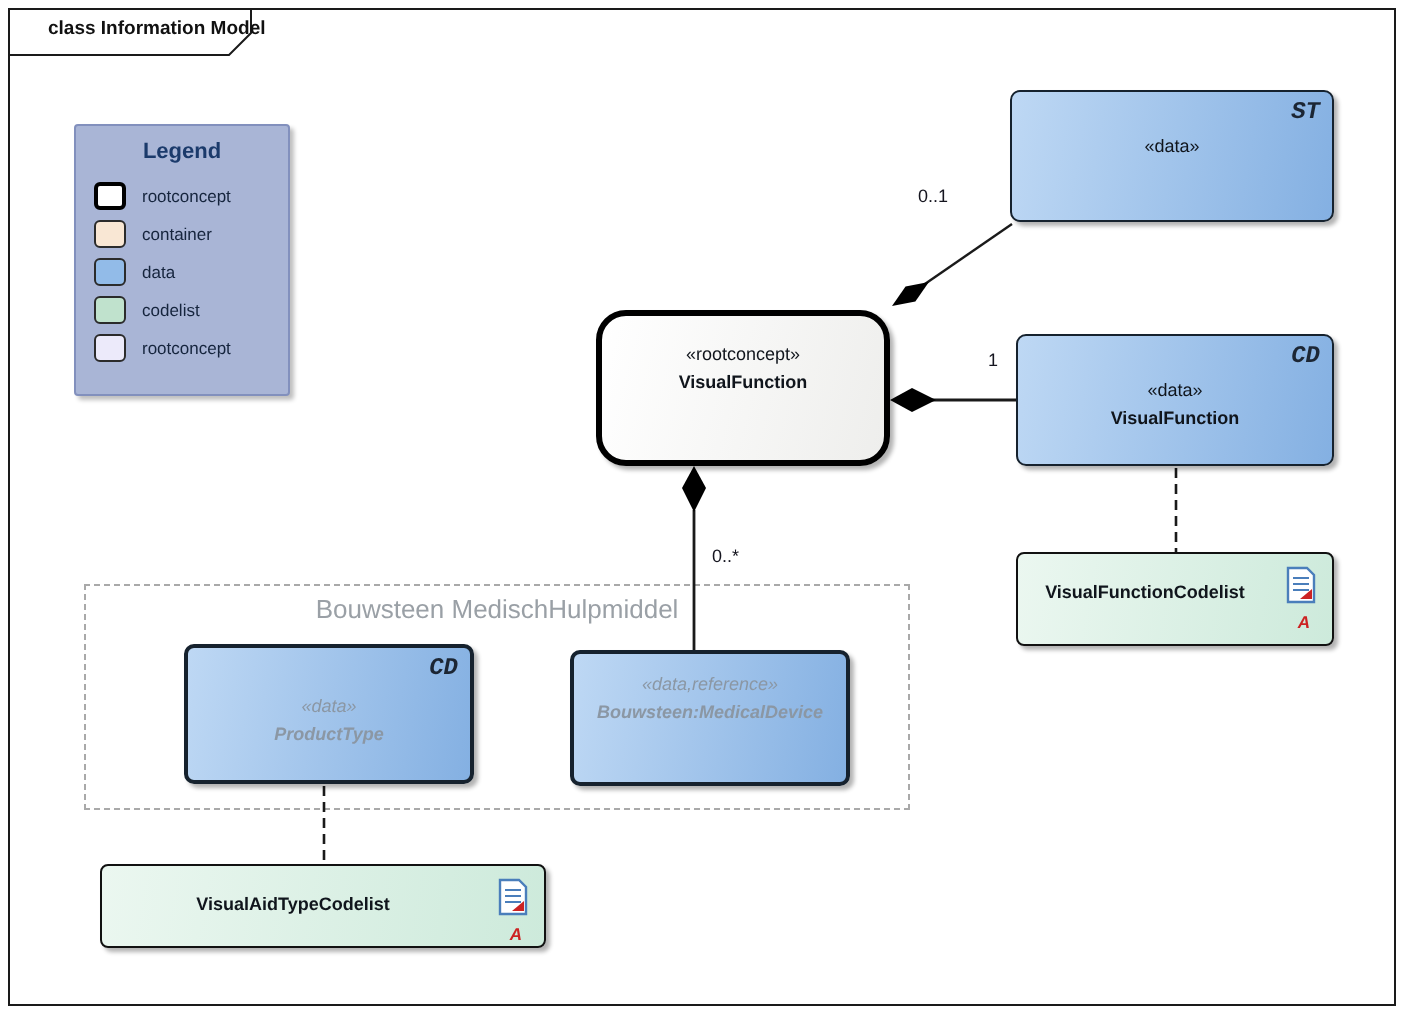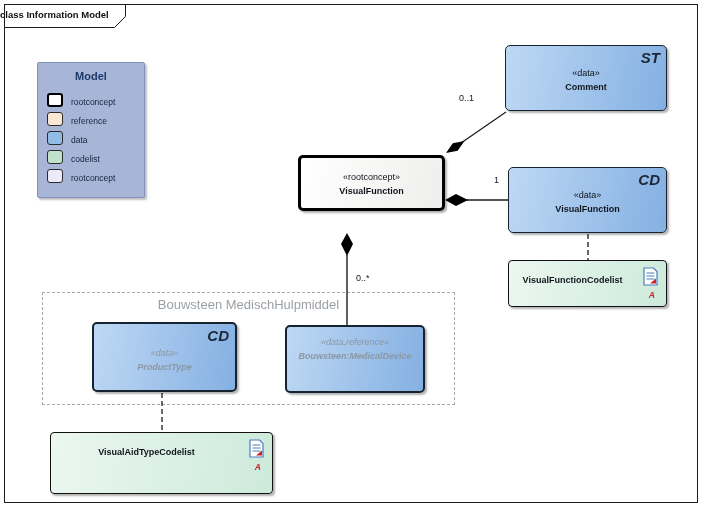--- a/index.html
+++ b/index.html
@@ -3,60 +3,60 @@
 <meta charset="utf-8">
 <style>
   html,body{margin:0;padding:0;background:#fff;}
   .canvas{position:relative;width:702px;height:512px;background:#fff;
     font-family:"Liberation Sans",sans-serif;overflow:hidden;}
 
   
   .frame{position:absolute;left:4px;top:4px;width:692px;height:497px;
     border:1px solid #1a1a1a;background:#fff;}
   .tab-svg{position:absolute;left:4px;top:4px;}
-  .tab-label{position:absolute;left:0;top:9px;font-size:9.5px;font-weight:bold;
+  .tab-label{position:absolute;left:24px;top:9px;font-size:9.5px;font-weight:bold;
     color:#111;white-space:nowrap;}
 
   
   .legend{position:absolute;left:37px;top:62px;width:106px;height:134px;
     background:#a9b5d6;border:1px solid #8290bd;border-radius:2px;
     box-shadow:2px 2px 2px rgba(0,0,0,0.25);}
   .legend-title{margin:7px 0 6px 0;text-align:center;font-size:11px;font-weight:bold;
     color:#1b3a6b;}
-  .legend-row{display:flex;align-items:flex-end;gap:8px;padding-left:9px;height:19px;}
+  .legend-row{display:flex;align-items:center;gap:8px;padding-left:9px;height:19px;}
   .swatch{width:14px;height:12px;border-radius:3px;border:1px solid #2b2b2b;
     background:#fff;flex:0 0 auto;}
   .swatch.thick{border:2.5px solid #000;width:12px;height:10px;}
   .legend-label{font-size:8.5px;color:#15243d;}
 
   
   .node{position:absolute;box-sizing:border-box;text-align:center;
     box-shadow:2px 2px 2px rgba(0,0,0,0.3);}
   .stereo{font-size:9px;line-height:14px;color:#10151c;}
   .nname{font-size:9px;line-height:14px;font-weight:bold;color:#10151c;}
-  .tag{position:absolute;right:6px;top:3px;font-size:15px;font-style:italic;
-    font-weight:600;color:#1c2634;}
+  .tag{position:absolute;right:6px;top:3px;font-size:12px;font-style:italic;
+    font-weight:600;color:#1c2634;font-family:Liberation Mono, monospace;}
 
   .blue{background:linear-gradient(100deg,#bed8f4 0%,#84b0e2 100%);
     border:1.5px solid #16222e;border-radius:5px;}
   .green{background:linear-gradient(100deg,#ebf7f0 0%,#cdeadb 100%);
     border:1.5px solid #111;border-radius:4px;}
 
-  .node-root{left:298px;top:155px;width:147px;height:56px;
+  .node-root{left:298px;top:155px;width:147px;height:78px;
     background:linear-gradient(105deg,#ffffff 0%,#eeeeec 100%);
-    border:3px solid #000;border-radius:5px;padding-top:12px;}
+    border:3px solid #000;border-radius:15px;padding-top:12px;}
   .node-comment{left:505px;top:45px;width:162px;height:66px;padding-top:20px;}
   .node-vf{left:508px;top:167px;width:159px;height:66px;padding-top:20px;}
-  .node-vfcl{left:508px;top:260px;width:159px;height:47px;padding-top:12px;
+  .node-vfcl{left:508px;top:276px;width:159px;height:47px;padding-top:12px;
     padding-right:30px;}
   .node-pt{left:92px;top:322px;width:145px;height:70px;padding-top:22px;
     border-width:2px;}
   .node-va{left:285px;top:325px;width:140px;height:68px;padding-top:8px;
     border-width:2px;}
-  .node-vacl{left:50px;top:432px;width:223px;height:62px;padding-top:12px;
+  .node-vacl{left:50px;top:432px;width:223px;height:42px;padding-top:12px;
     padding-right:30px;text-align:center;}
   .grayed .stereo,.grayed .nname{color:#8b97a4;font-style:italic;}
 
   
   .group{position:absolute;left:42px;top:292px;width:413px;height:113px;
     border:1px dashed #a9a9a9;box-sizing:border-box;}
   .group-title{margin-top:4px;text-align:center;font-size:13px;color:#9aa0a6;}
 
   
   .doc-icon{position:absolute;right:8px;top:6px;}
@@ -77,28 +77,28 @@
 <div class="canvas">
 
   <div class="frame"></div>
 
   <svg class="tab-svg" width="128" height="26">
     <path d="M0.5,0.5 H121.5 V12.5 L110.5,23.5 H0.5 Z" fill="#ffffff" stroke="#1a1a1a" stroke-width="1"></path>
   </svg>
   <div class="tab-label">class Information Model</div>
 
   <div class="legend">
-    <div class="legend-title">Model</div>
+    <div class="legend-title">Legend</div>
     <div class="legend-row">
       <span class="swatch thick" style="background: rgb(255, 255, 255);"></span>
       <span class="legend-label">rootconcept</span>
     </div>
     <div class="legend-row">
       <span class="swatch" style="background: rgb(249, 231, 212);"></span>
-      <span class="legend-label">reference</span>
+      <span class="legend-label">container</span>
     </div>
     <div class="legend-row">
       <span class="swatch" style="background: rgb(146, 187, 232);"></span>
       <span class="legend-label">data</span>
     </div>
     <div class="legend-row">
       <span class="swatch" style="background: rgb(192, 226, 205);"></span>
       <span class="legend-label">codelist</span>
     </div>
     <div class="legend-row">
@@ -127,21 +127,20 @@
     <line x1="162" y1="393" x2="162" y2="432" stroke="#1a1a1a" stroke-width="1.3" stroke-dasharray="5,3"></line>
   </svg>
 
   <div class="mult mult-comment">0..1</div>
   <div class="mult mult-one">1</div>
   <div class="mult mult-many">0..*</div>
 
   <div class="node node-comment blue">
     <span class="tag">ST</span>
     <div class="stereo">«data»</div>
-    <div class="nname">Comment</div>
   </div>
 
   <div class="node node-root">
     <div class="stereo">«rootconcept»</div>
     <div class="nname">VisualFunction</div>
   </div>
 
   <div class="node node-vf blue">
     <span class="tag">CD</span>
     <div class="stereo">«data»</div>

